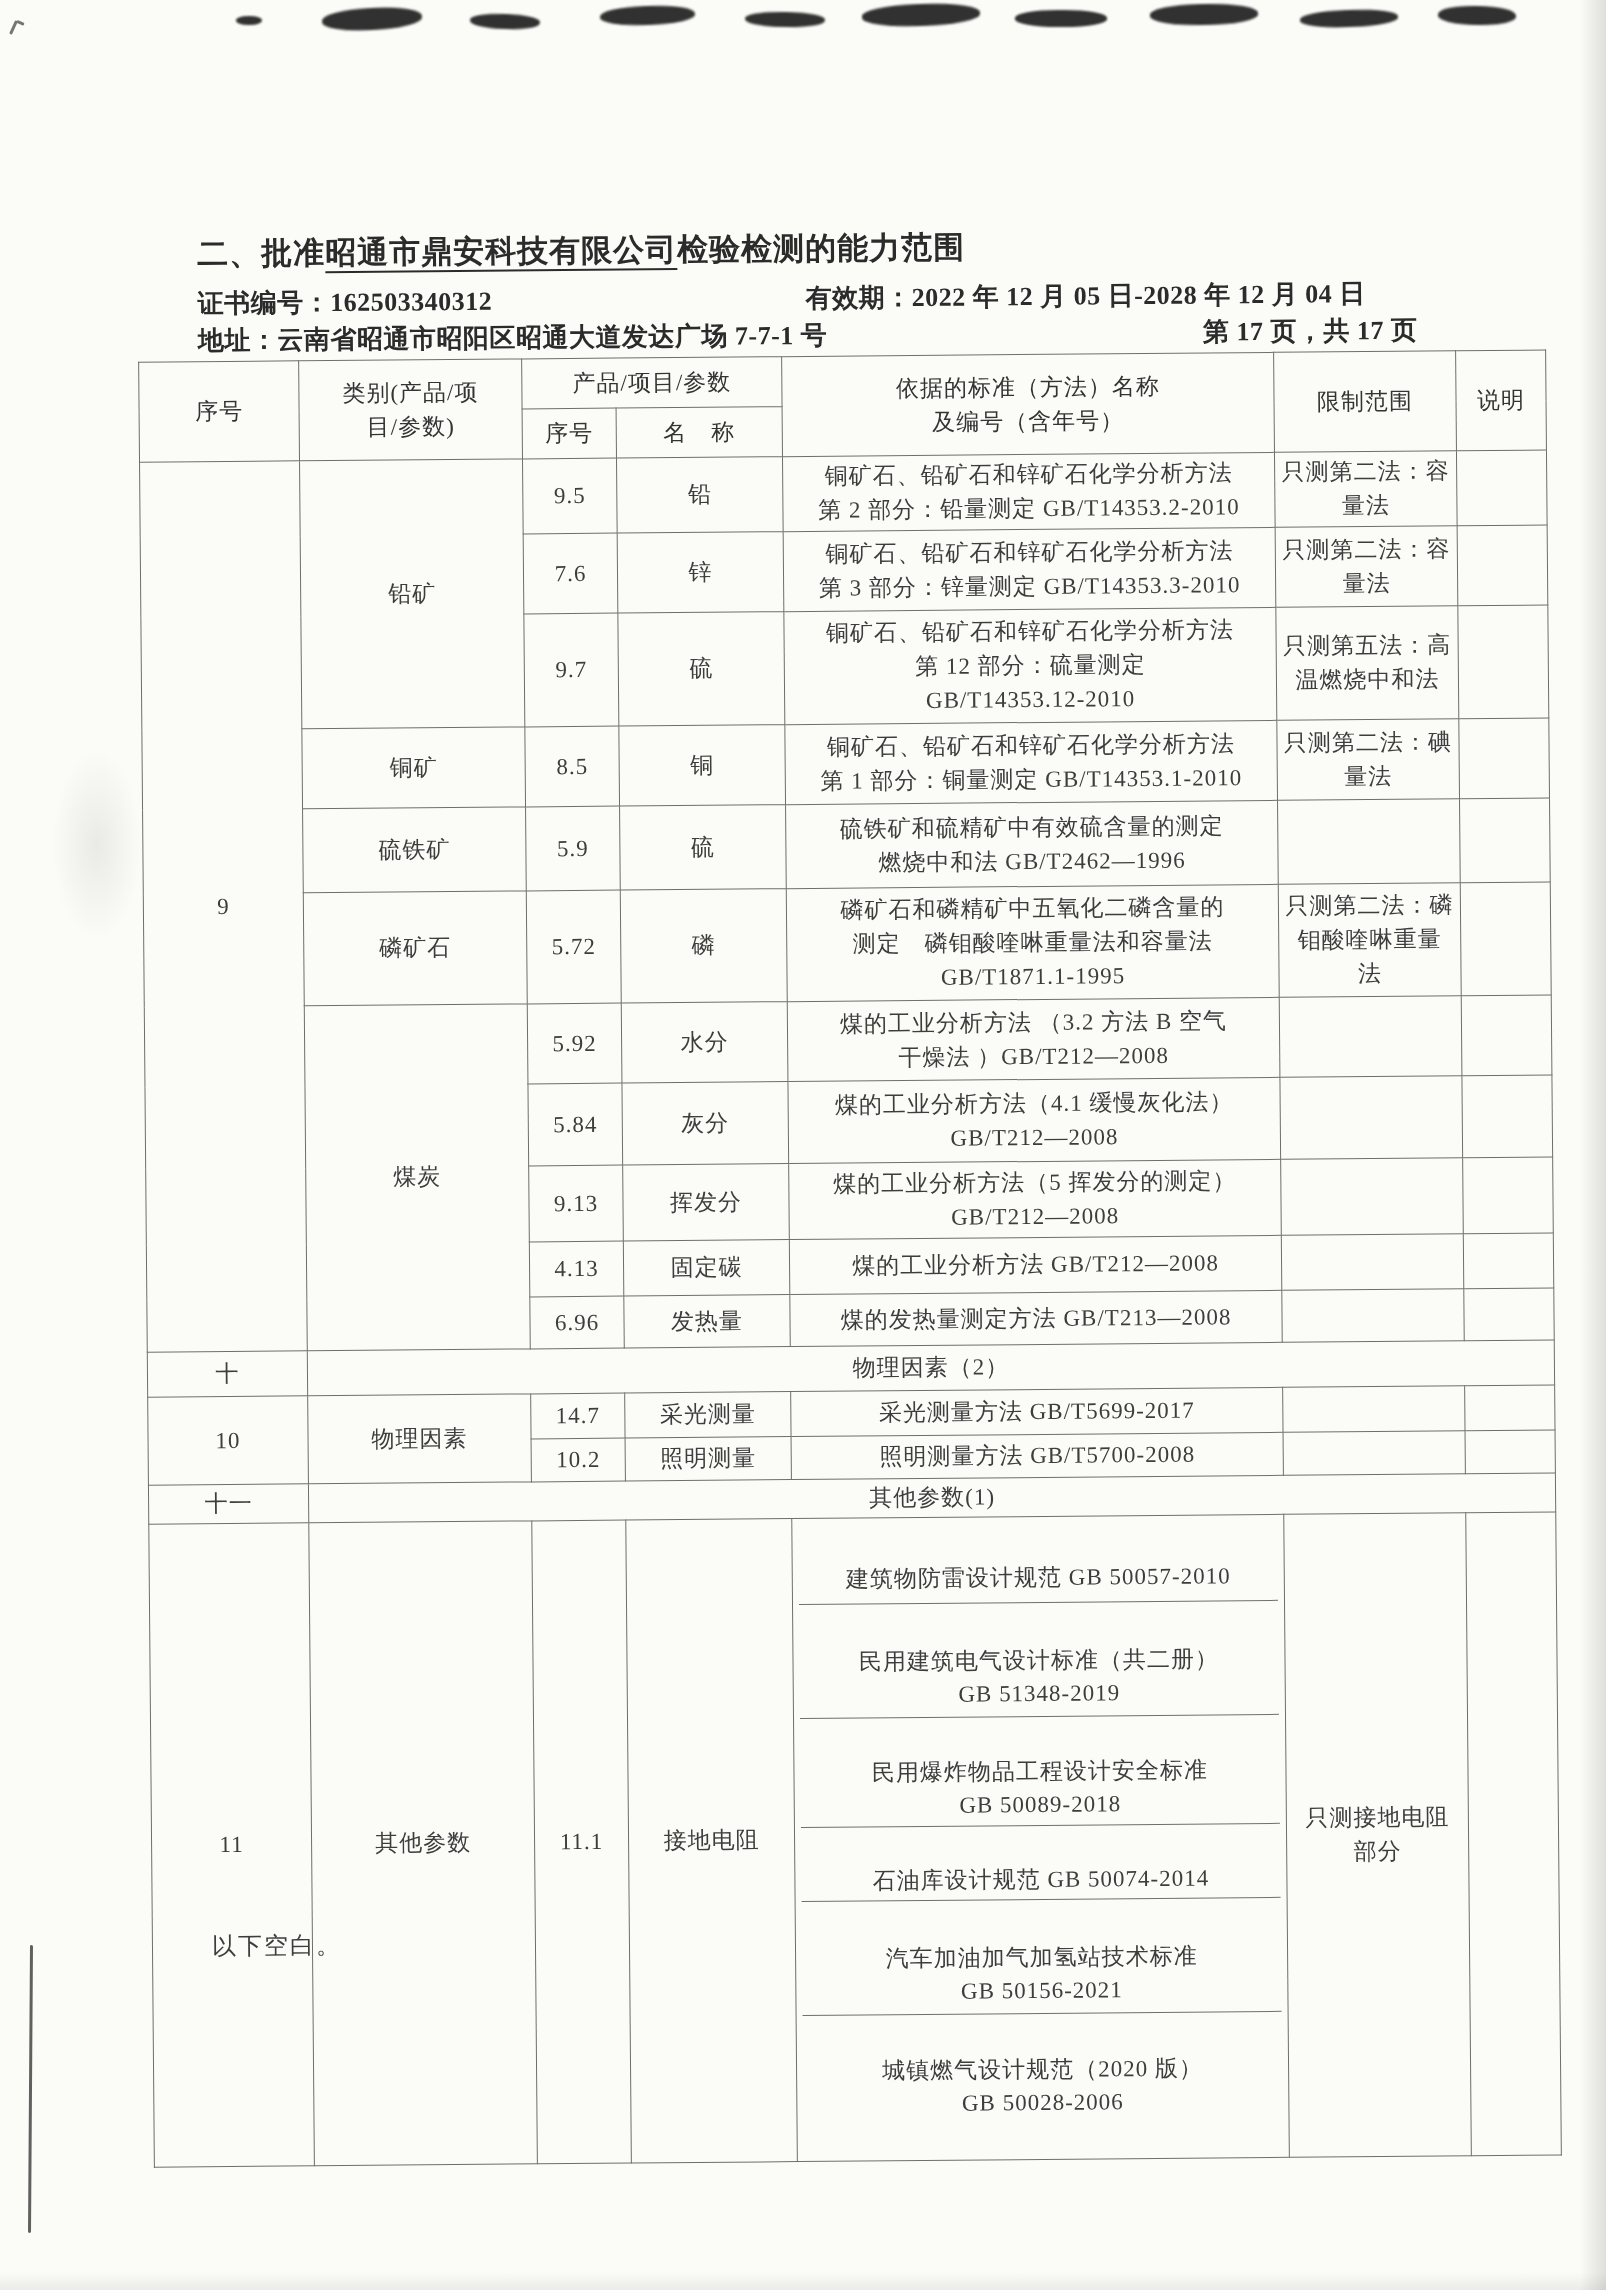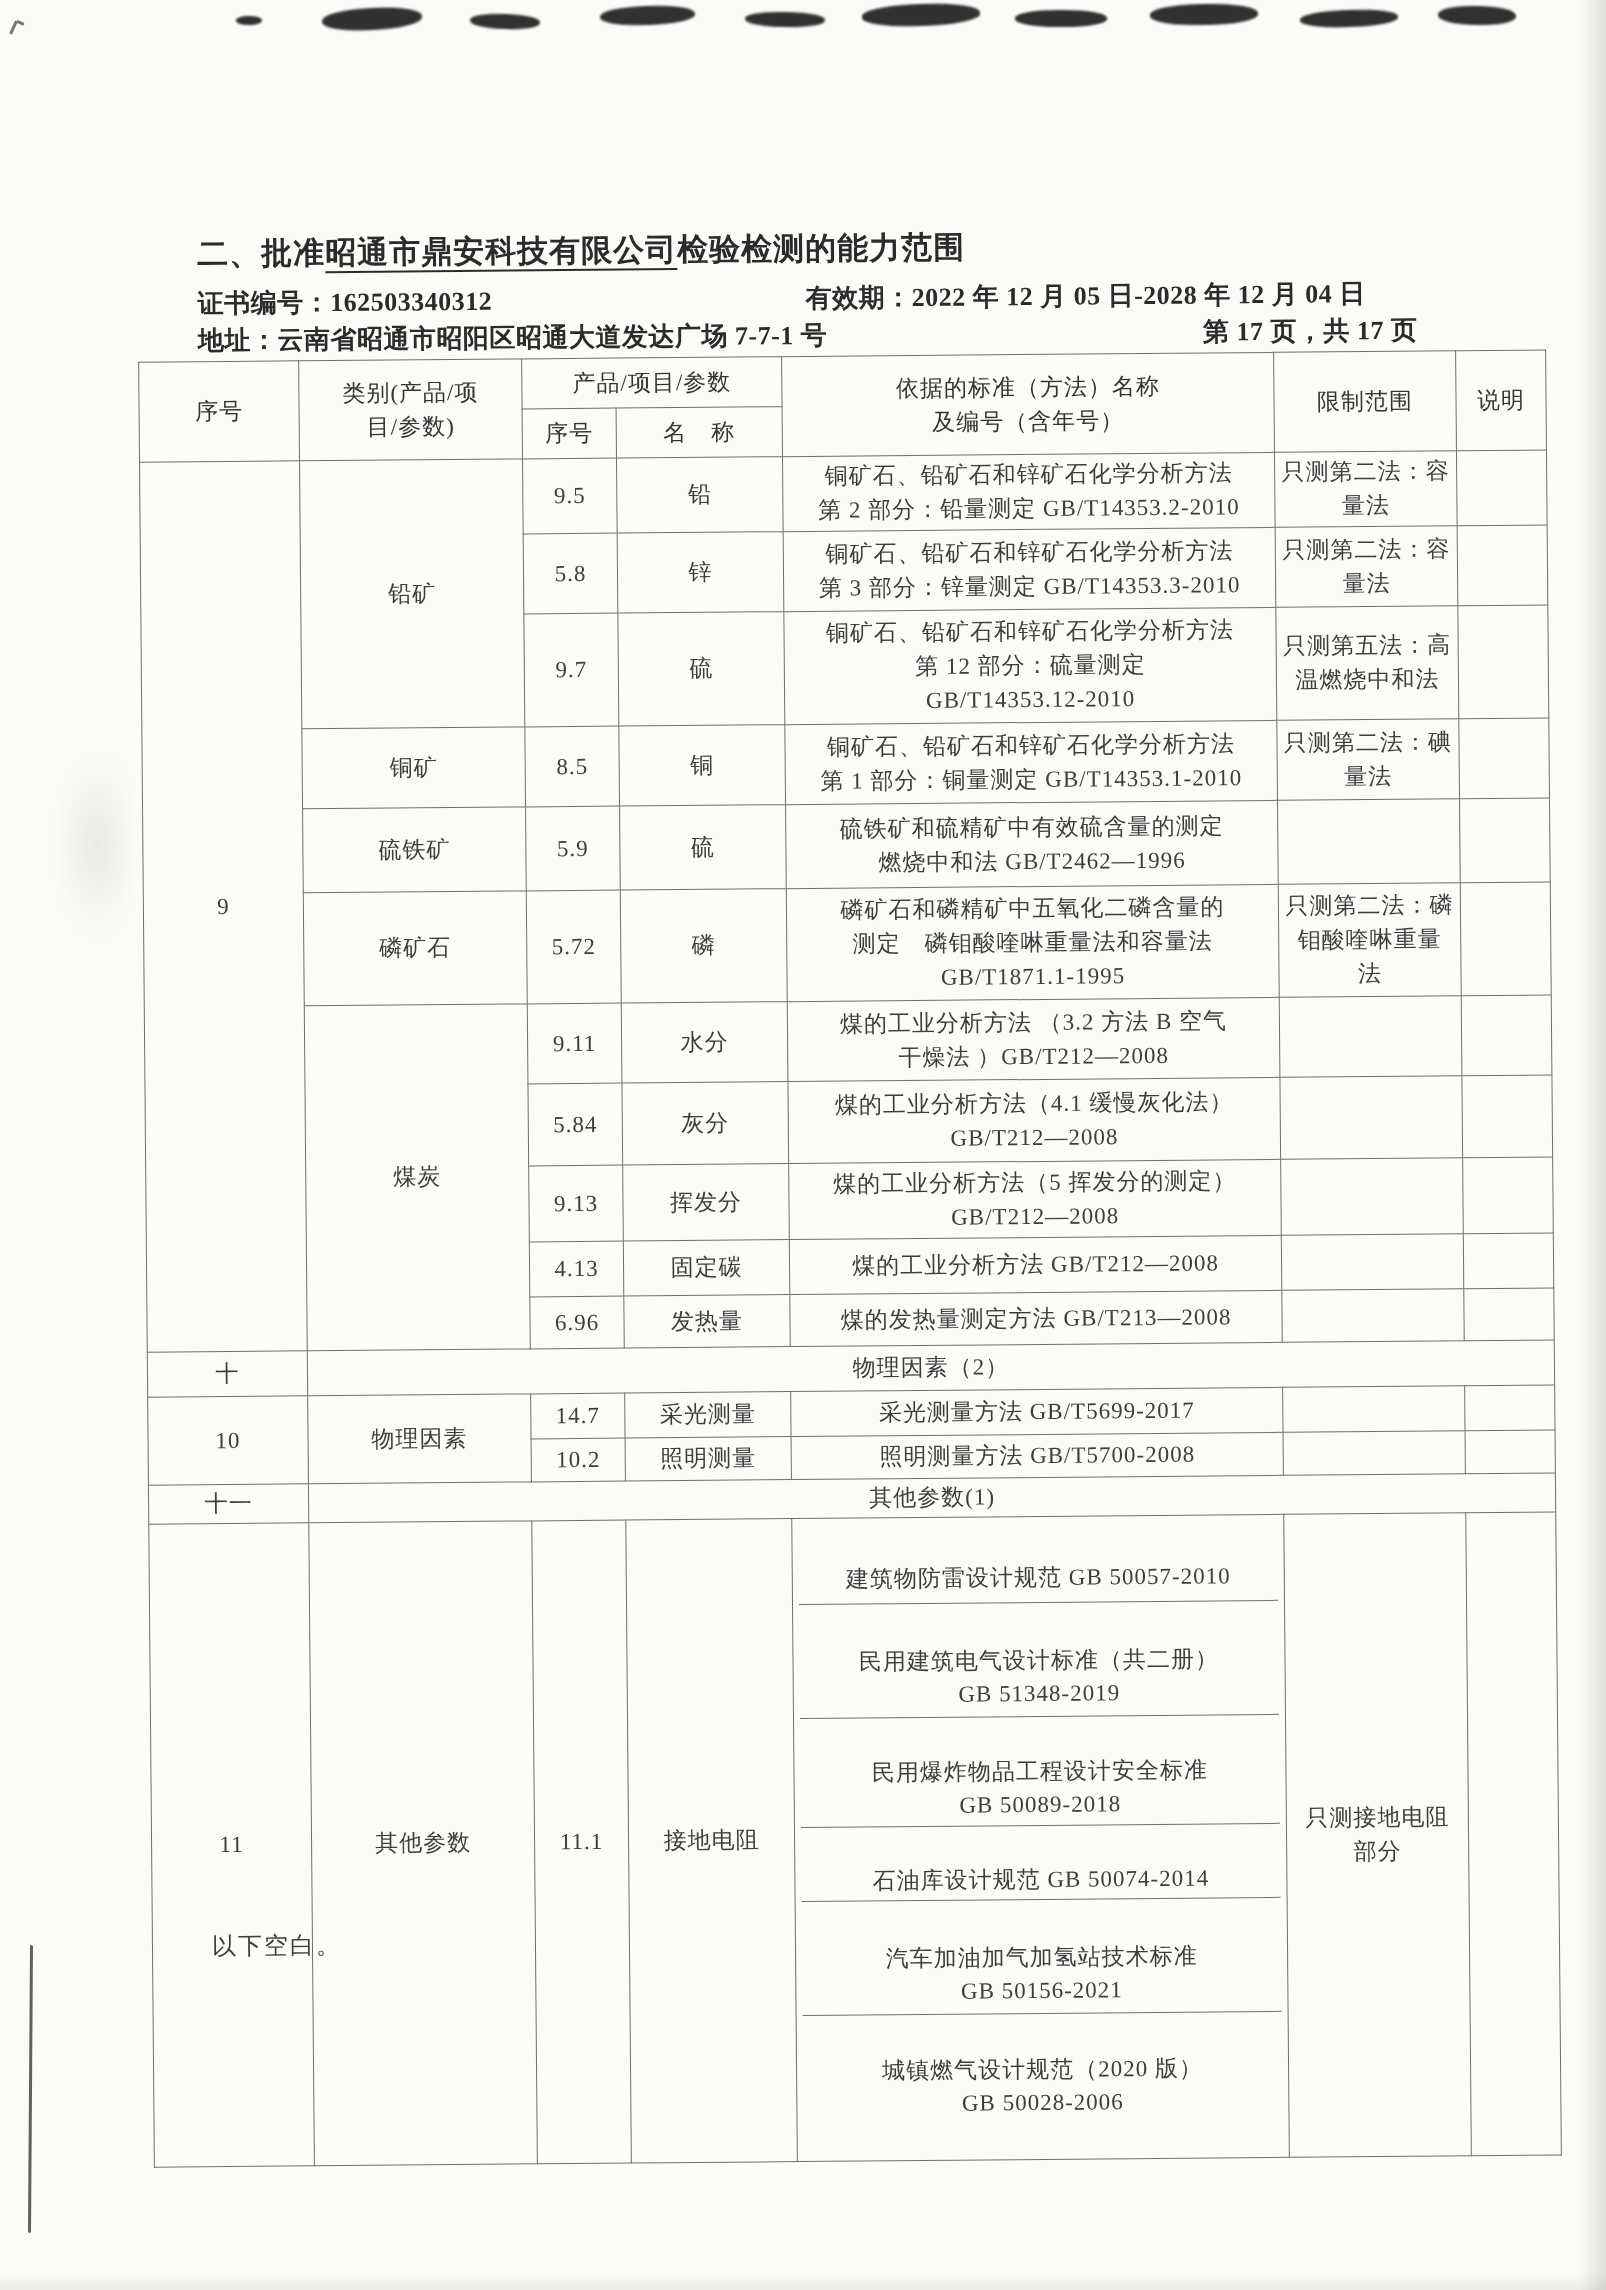--- a/index.html
+++ b/index.html
@@ -112,21 +112,21 @@
         <td rowspan="3">铅矿</td>
         <td>9.5</td>
         <td>铅</td>
         <td>铜矿石、铅矿石和锌矿石化学分析方法
 第 2 部分：铅量测定 GB/T14353.2-2010</td>
         <td class="limit">只测第二法：容
 量法</td>
         <td></td>
       </tr>
       <tr style="height:80px">
-        <td>5.8</td>
+        <td>7.6</td>
         <td>锌</td>
         <td>铜矿石、铅矿石和锌矿石化学分析方法
 第 3 部分：锌量测定 GB/T14353.3-2010</td>
         <td class="limit">只测第二法：容
 量法</td>
         <td></td>
       </tr>
       <tr style="height:113px">
         <td>9.7</td>
         <td>硫</td>
@@ -163,21 +163,21 @@
         <td>磷矿石和磷精矿中五氧化二磷含量的
 测定　磷钼酸喹啉重量法和容量法
 GB/T1871.1-1995</td>
         <td class="limit">只测第二法：磷
 钼酸喹啉重量
 法</td>
         <td></td>
       </tr>
       <tr style="height:80px">
         <td rowspan="5">煤炭</td>
-        <td>9.11</td>
+        <td>5.92</td>
         <td>水分</td>
         <td>煤的工业分析方法 （3.2 方法 B 空气
 干燥法 ）GB/T212—2008</td>
         <td class="limit"></td>
         <td></td>
       </tr>
       <tr style="height:82px">
         <td>5.84</td>
         <td>灰分</td>
         <td>煤的工业分析方法（4.1 缓慢灰化法）

